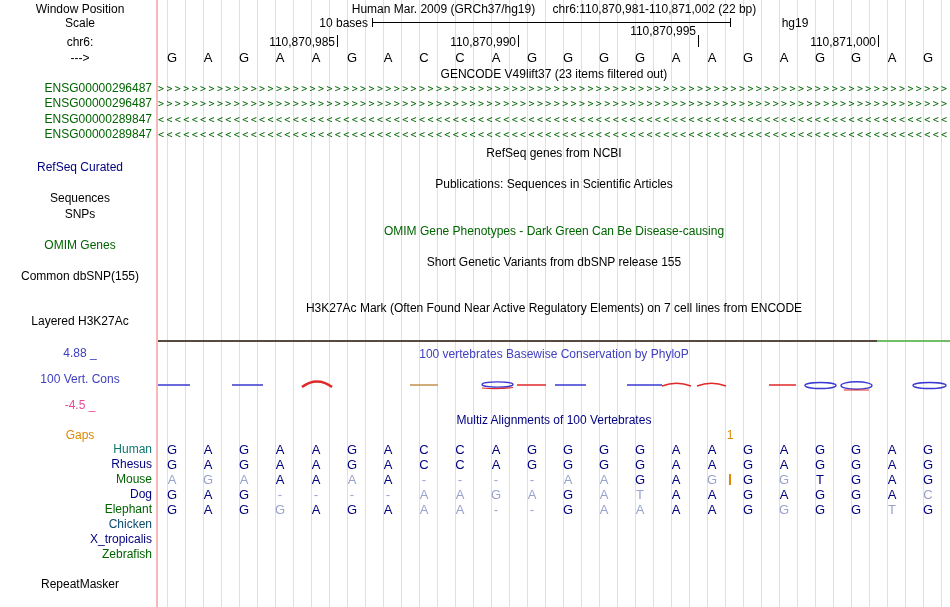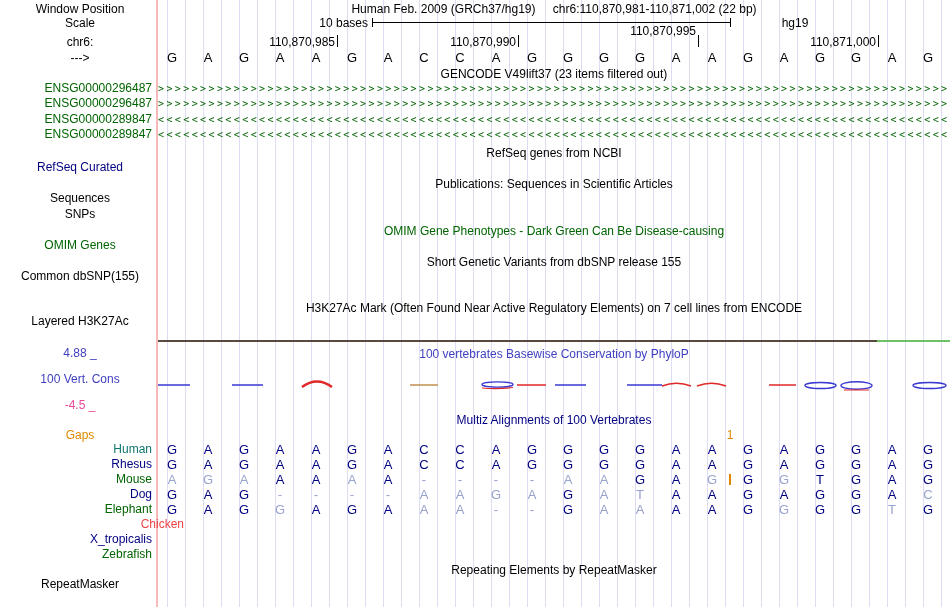--- a/index.html
+++ b/index.html
@@ -37,21 +37,21 @@
 </style>
 </head>
 <body>
 
 <div class="screen">
   <div class="grid"></div>
   <div class="pinkline"></div>
 
   <div class="llabel" style="top:2px">Window Position</div>
   <div class="center" style="top:2px">
-    <span>Human Feb. 2009 (GRCh37/hg19)</span>
+    <span>Human Mar. 2009 (GRCh37/hg19)</span>
     <span style="margin-left:14px">chr6:110,870,981-110,871,002 (22 bp)</span>
   </div>
 
   <div class="llabel" style="top:16px">Scale</div>
   <div class="pos-label" style="top:16px;left:258px">10 bases</div>
   <div class="scale-line" style="left:372px;top:22px;width:358px;height:1px"></div>
   <div class="scale-line" style="left:372px;top:18px;width:1px;height:9px"></div>
   <div class="scale-line" style="left:730px;top:18px;width:1px;height:9px"></div>
   <div class="pos-label" style="top:16px;left:740px;text-align:center">hg19</div>
 
@@ -288,25 +288,24 @@
           <span class="acell">A</span>
           <span class="acell">G</span>
           <span class="acell muted">G</span>
           <span class="acell">G</span>
           <span class="acell">G</span>
           <span class="acell muted">T</span>
           <span class="acell">G</span>
         </div>
       </div>
       <div class="alnrow" style="top: 517px;">
-        <div class="slabel" style="color: #ef4444; padding-left: 32px;">Chicken</div>
+        <div class="slabel" style="color: #0c4a6e;">Chicken</div>
       </div>
       <div class="alnrow" style="top: 532px;">
         <div class="slabel" style="color: rgb(0, 0, 128);">X_tropicalis</div>
       </div>
       <div class="alnrow" style="top: 547px;">
         <div class="slabel" style="color: rgb(0, 100, 0);">Zebrafish</div>
       </div>
     </div>
 
-  <div class="center" style="top:563px">Repeating Elements by RepeatMasker</div>
   <div class="llabel" style="top:577px">RepeatMasker</div>
 </div>
 
 </body></html>

